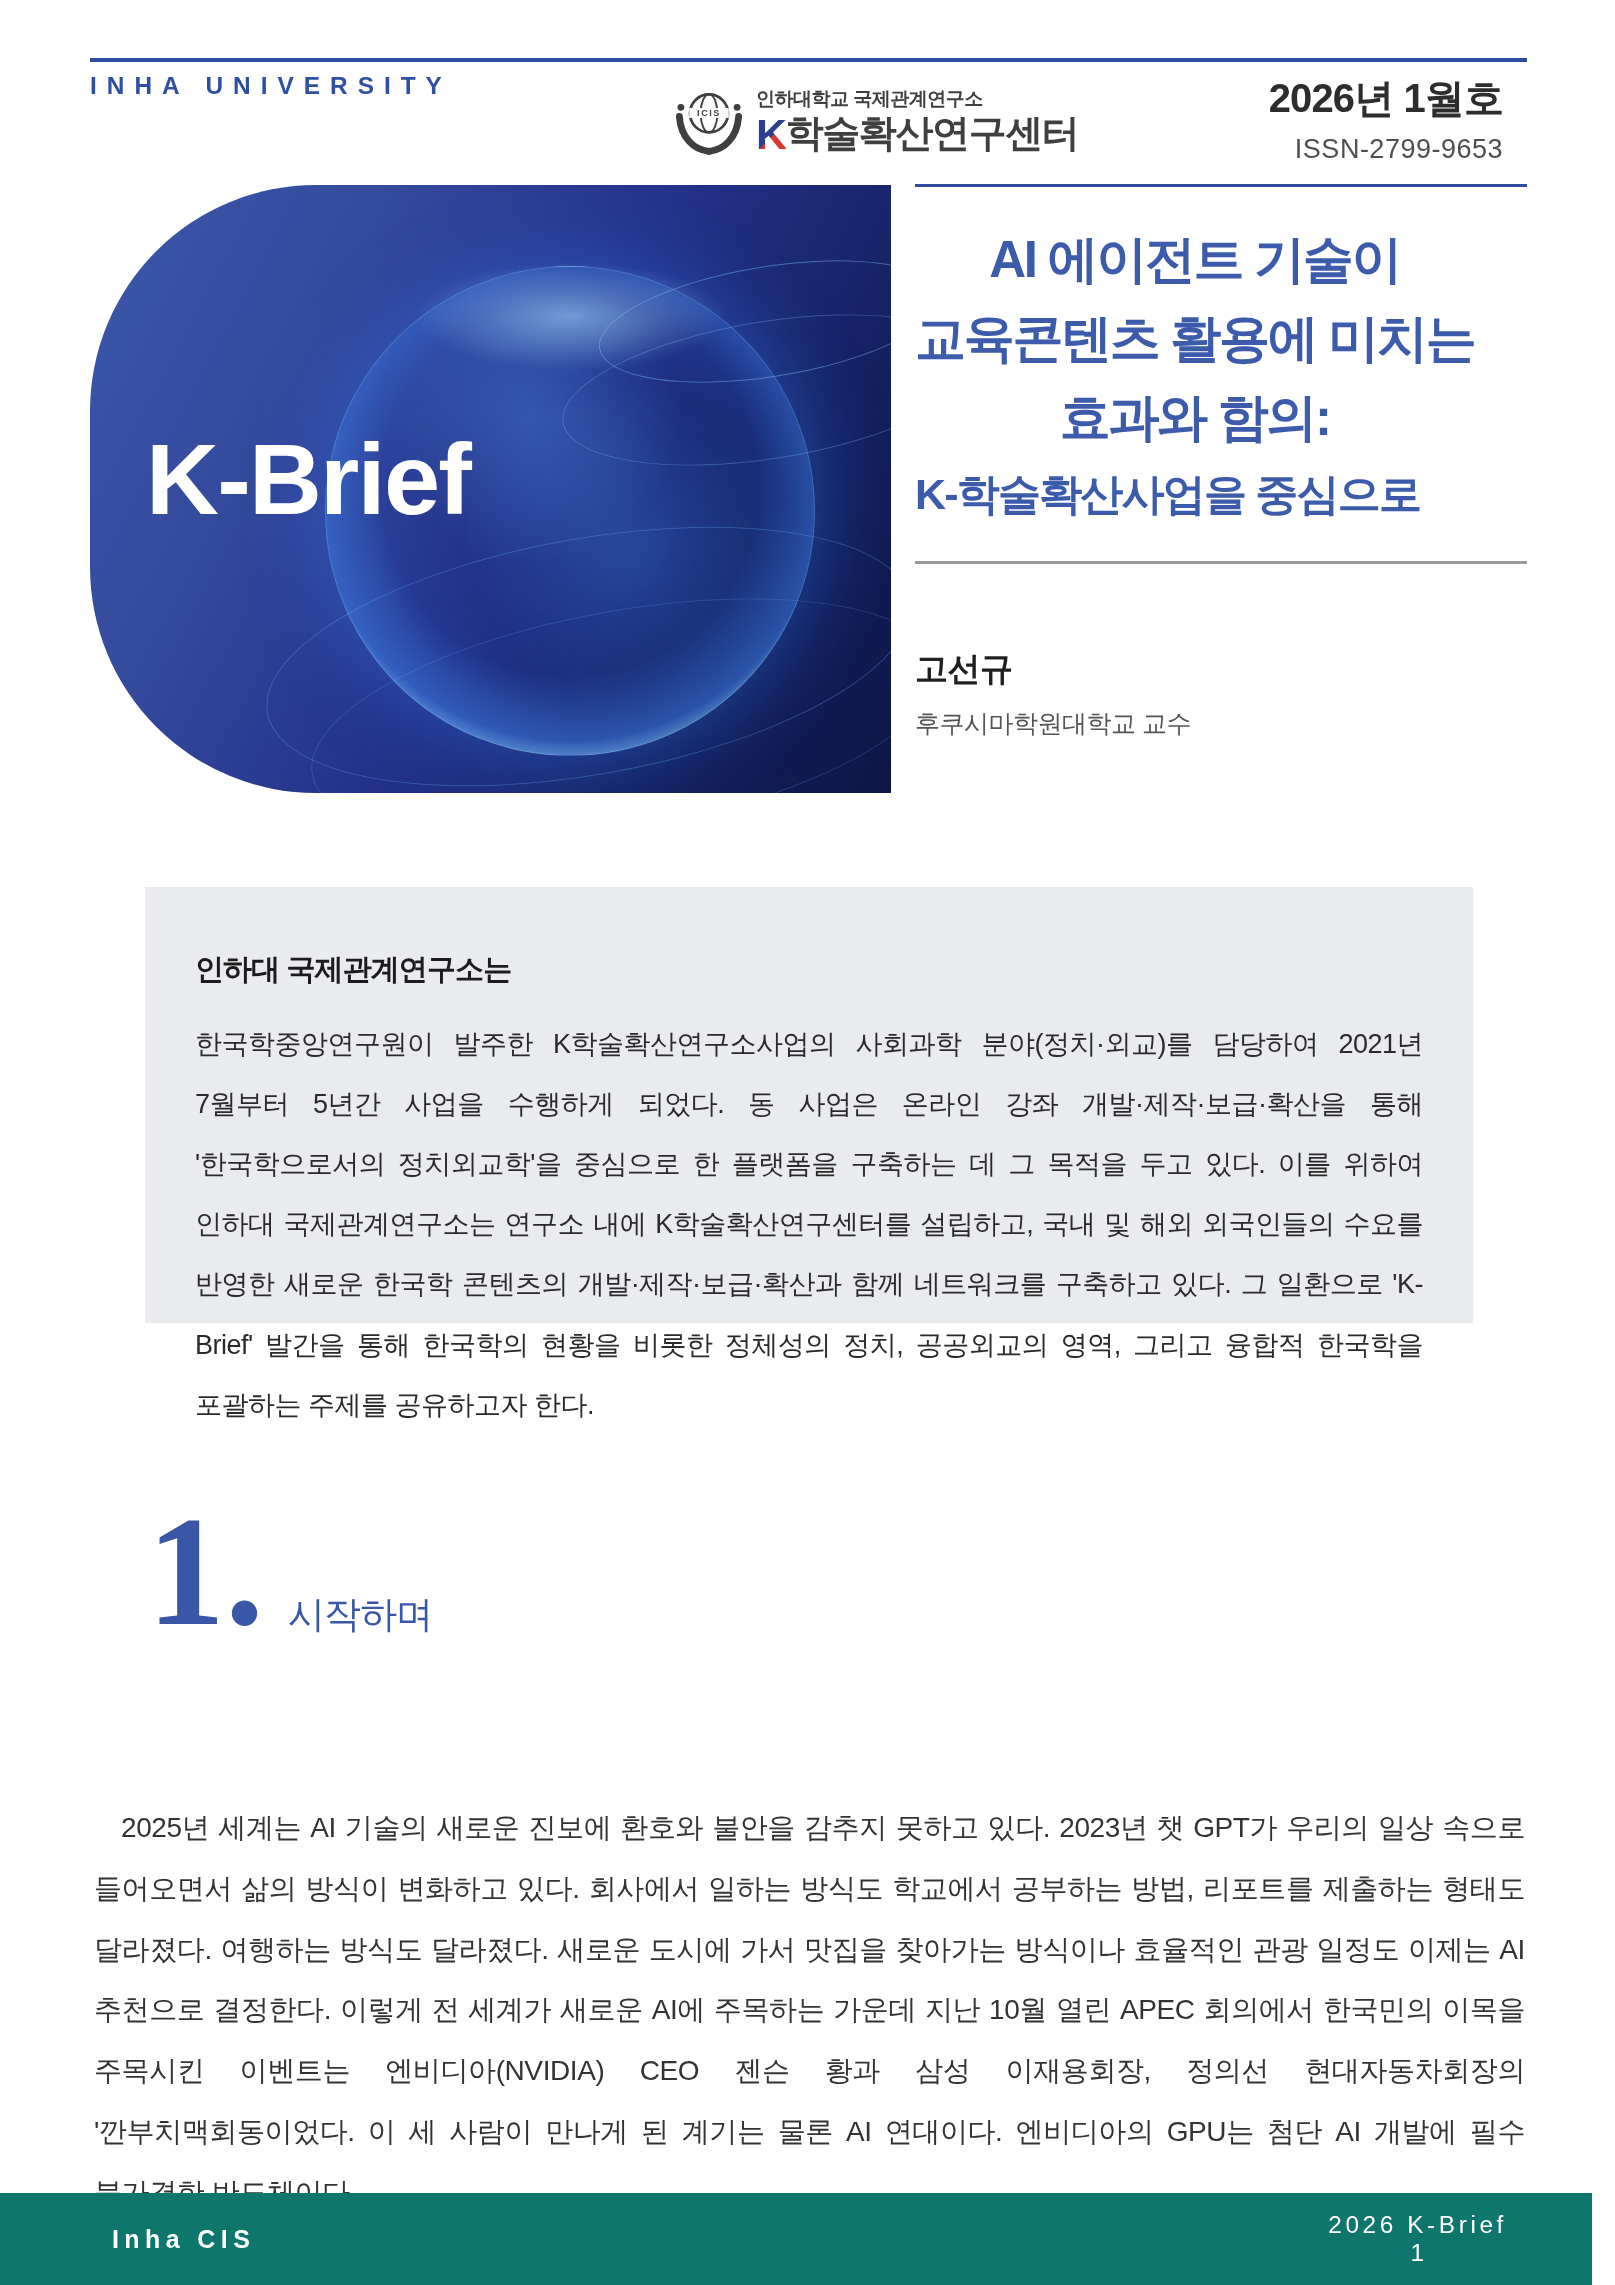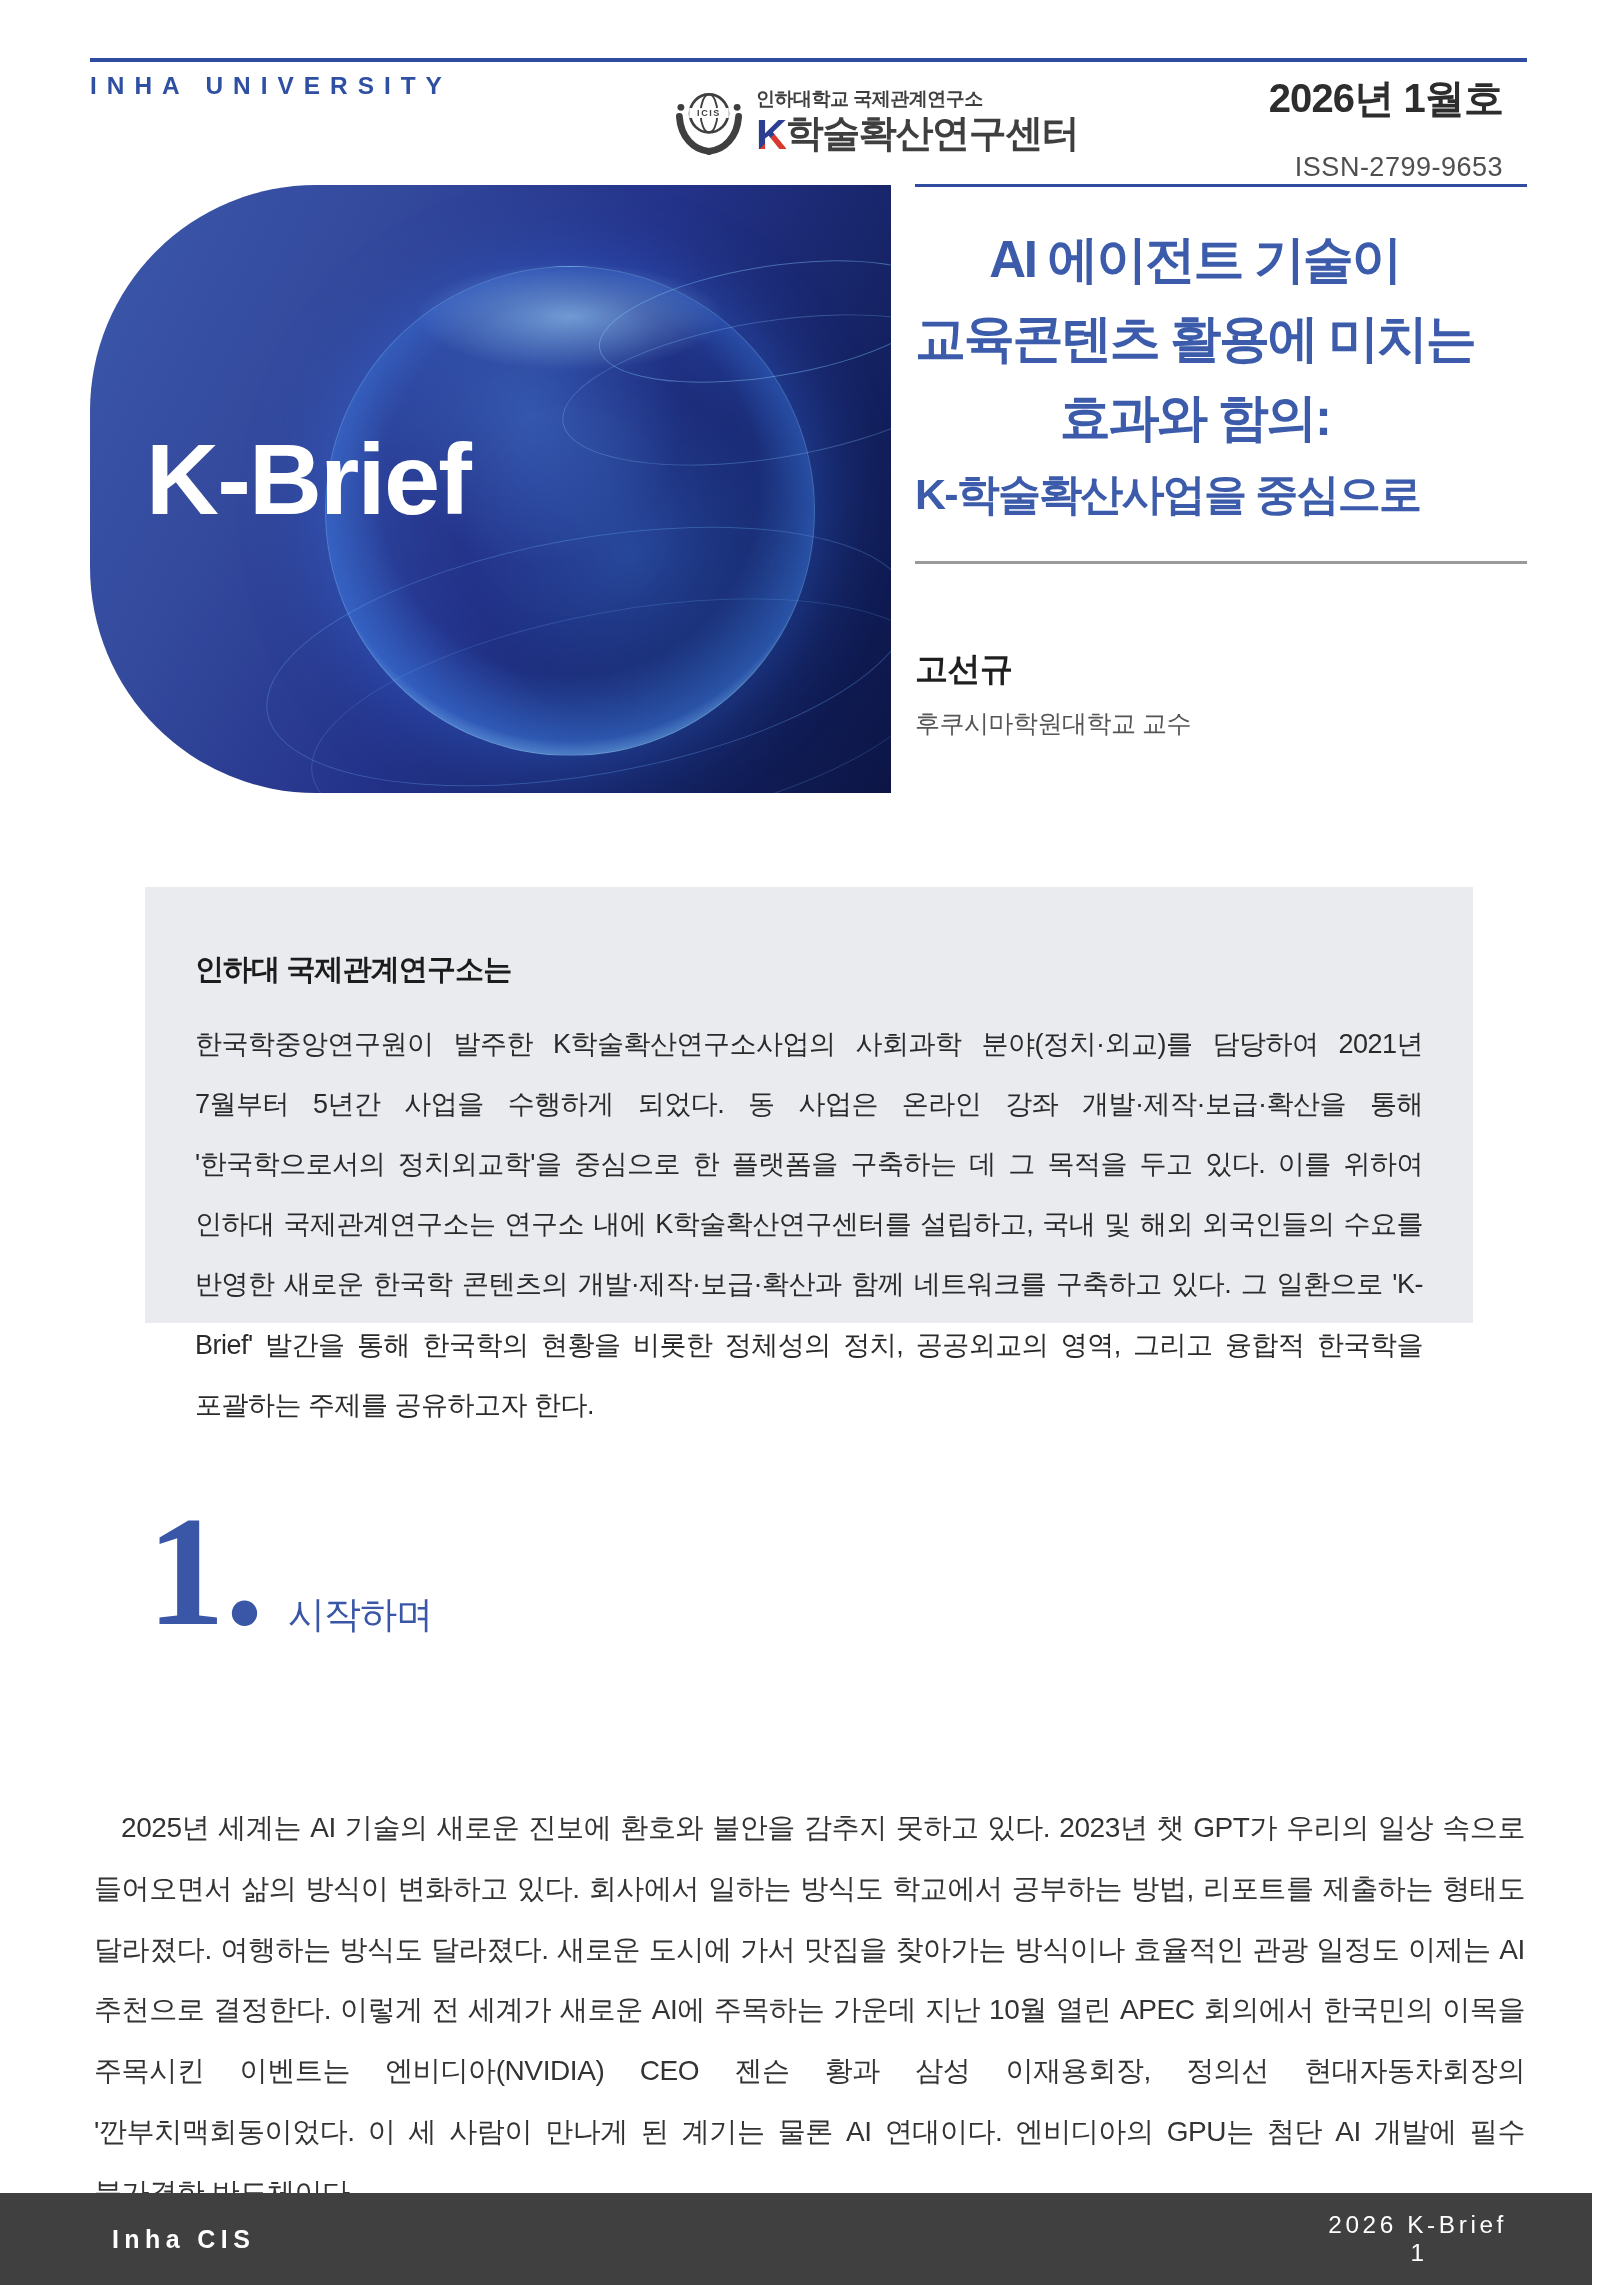--- a/index.html
+++ b/index.html
@@ -14,21 +14,21 @@
   .logo{position:absolute;left:671px;top:83px;display:flex;align-items:center;gap:9px;}
   .logo-icon{width:76px;height:76px;flex:0 0 auto;}
   .logo-text{display:flex;flex-direction:column;line-height:1.05;}
   .logo-org{font-size:19px;font-weight:700;color:#3f3f3f;letter-spacing:-0.5px;margin-bottom:5px;}
   .logo-center{font-weight:800;color:#3f3f3f;letter-spacing:-1.4px;font-size:38px;display:flex;align-items:flex-end;}
   .logo-k{font-size:43px;line-height:0.9;font-weight:800;color:#2c3e90;
     background:linear-gradient(135deg,#2c3e90 55%,#d8392f 55%);
     -webkit-background-clip:text;background-clip:text;-webkit-text-fill-color:transparent;}
   .issue-block{position:absolute;right:89px;top:71px;text-align:right;}
   .issue{font-size:40px;font-weight:800;color:#2d2d2d;letter-spacing:-0.9px;margin-left:24px;}
-  .issn{font-size:27px;color:#4f4f4f;margin-top:26px;letter-spacing:0.5px;}
+  .issn{font-size:27px;color:#4f4f4f;margin-top:8px;letter-spacing:0.5px;}
   
   .banner{
     position:absolute;left:90px;top:185px;width:801px;height:608px;
     border-radius:226px 0 0 226px;overflow:hidden;
     background:linear-gradient(118deg,#3c58ac 0%,#33499c 28%,#24338a 52%,#13205e 80%,#0c1545 100%);
   }
   .globe-core{
     position:absolute;left:235px;top:81px;width:488px;height:488px;border-radius:50%;
     border:1.8px solid rgba(130,200,255,0.30);
     background:
@@ -65,21 +65,21 @@
   .intro-body{font-size:27px;line-height:2.23;color:#2a2a2a;text-align:justify;letter-spacing:-0.5px;
     word-break:keep-all;}
   
   .section-number{position:absolute;left:147px;top:1494px;font-family:"Liberation Serif","DejaVu Serif",serif;
     font-size:156px;line-height:1;color:#3a56a6;font-weight:700;}
   .section-title{position:absolute;left:288px;top:1590px;font-size:37px;color:#3a56a6;letter-spacing:-0.9px;}
   
   .body-text{position:absolute;left:94px;top:1798px;width:1431px;font-size:28px;line-height:2.17;
     color:#333333;text-align:justify;text-indent:27px;letter-spacing:-0.4px;word-break:keep-all;}
   
-  .footer{position:absolute;left:0;top:2193px;width:1616px;height:92px;background:#404040;
+  .footer{position:absolute;left:0;top:2193px;width:1616px;height:92px;background:#0f766e;
     display:flex;align-items:center;justify-content:space-between;box-sizing:border-box;
     padding:0 109px 0 112px;}
   .footer-left{color:#ffffff;font-size:25px;font-weight:700;letter-spacing:5.4px;}
   .footer-right{display:flex;align-items:center;color:#ffffff;flex-direction:column;}
   .footer-issue{font-size:24.4px;letter-spacing:3.6px;}
   .footer-page{font-size:24.4px;letter-spacing:0.9px;}
 </style>
 </head>
 <body>
 

